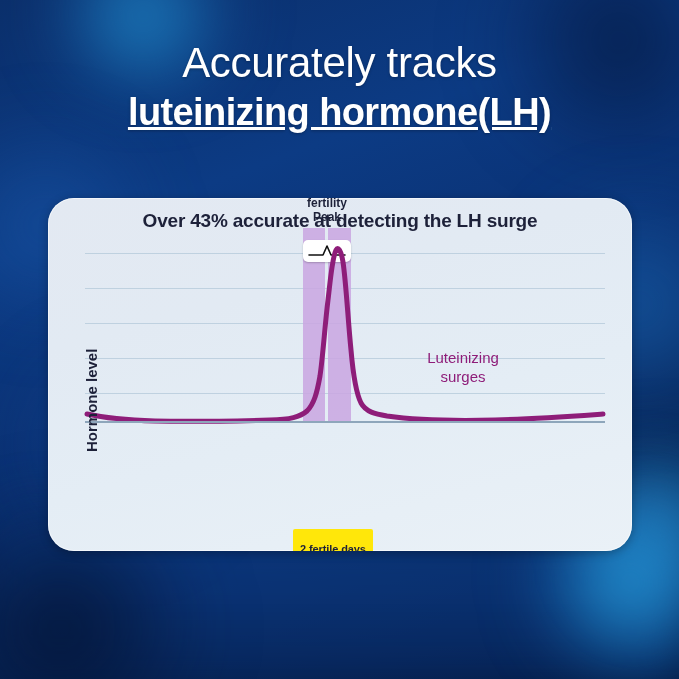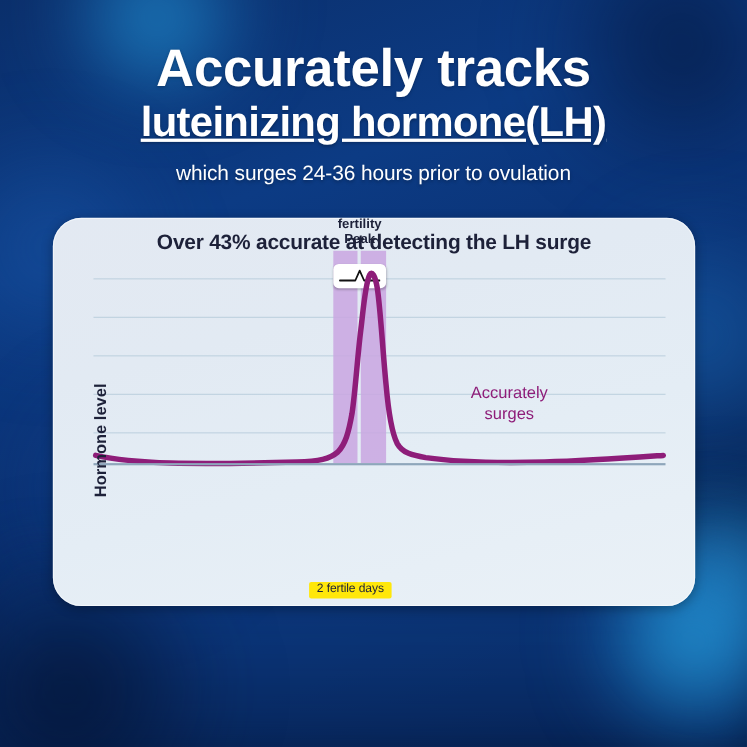--- a/index.html
+++ b/index.html
@@ -74,22 +74,22 @@
 
   
   .headline {
     position: absolute;
     left: 0; right: 0; top: 40px;
     text-align: center;
     color: #ffffff;
     text-shadow: 0 1px 3px rgba(0,0,0,0.28);
   }
   .headline .line1 {
-    font-size: 48px;
-    font-weight: 700;
+    font-size: 42px;
+    font-weight: 400;
     line-height: 46px;
     letter-spacing: -0.3px;
   }
   .headline .line2 {
     font-size: 38px;
     font-weight: 700;
     line-height: 48px;
     letter-spacing: -0.6px;
     margin-top: 2px;
     text-decoration: underline;
@@ -221,27 +221,27 @@
     transform: rotate(-90deg) translateX(-190px);
     font-size: 15px;
     font-weight: 700;
     color: #1d2139;
     white-space: nowrap;
   }
 
   
   .fertile-badge {
     position: absolute;
-    left: 196px;
+    left: 208px;
     top: 301px;
     background: #ffe70a;
     color: #1d2139;
     font-size: 11px;
-    font-weight: 400;
-    padding: 0 7px 3px 7px;
+    font-weight: 700;
+    padding: 14px 7px 3px 7px;
     border-radius: 2px;
     letter-spacing: -0.1px;
     white-space: nowrap;
   }
 </style>
 </head>
 <body>
 
 <div id="stage">
 
@@ -252,21 +252,20 @@
   <div class="bg-blob blob-c"></div>
   <div class="bg-blob blob-d"></div>
   <div class="bg-bottom-sheen"></div>
   <div class="bg-blob blob-f"></div>
   <div class="bg-blob blob-e"></div>
   <div class="bg-blob blob-g"></div>
 
   <div class="headline">
     <div class="line1">Accurately tracks</div>
     <div class="line2">luteinizing hormone(LH)</div>
-    <div class="line3">which surges 24-36 hours prior to ovulation</div>
   </div>
 
   <div id="card">
 
     <div class="card-title">Over 43% accurate at detecting the LH surge</div>
 
     <div id="plot">
 
       <div class="gridlines">
         <div class="gridline" style="top:25px;"></div>
@@ -302,21 +301,21 @@
                  C 261,54 263,92 266,122
                  C 268,145 271,165 276,175
                  C 281,184 290,186 302,188
                  C 330,192 370,193 410,192
                  C 450,191 490,188 518,186" fill="none" stroke="#8e1d79" stroke-width="5" stroke-linecap="round" stroke-linejoin="round"></path>
       </svg>
 
       <div class="axis-line" style="top:193px;"></div>
 
       <div class="series-label">
-        <div>Accurately</div>
+        <div>Luteinizing</div>
         <div>surges</div>
       </div>
 
       <div class="fertile-badge">2 fertile days</div>
 
       <div class="y-axis-title">Hormone level</div>
 
     </div>
   </div>
 </div>

